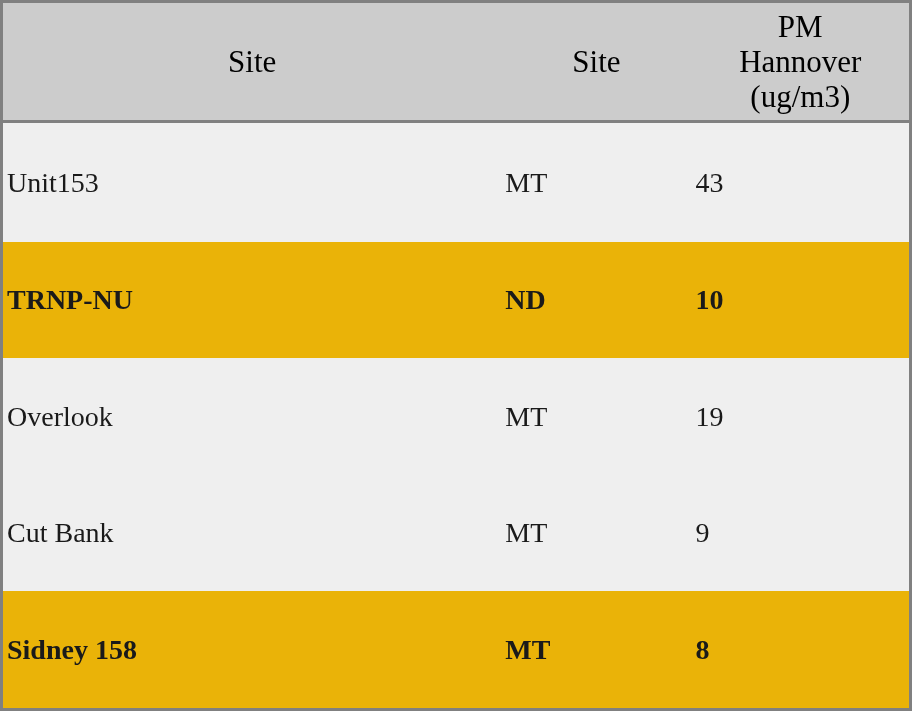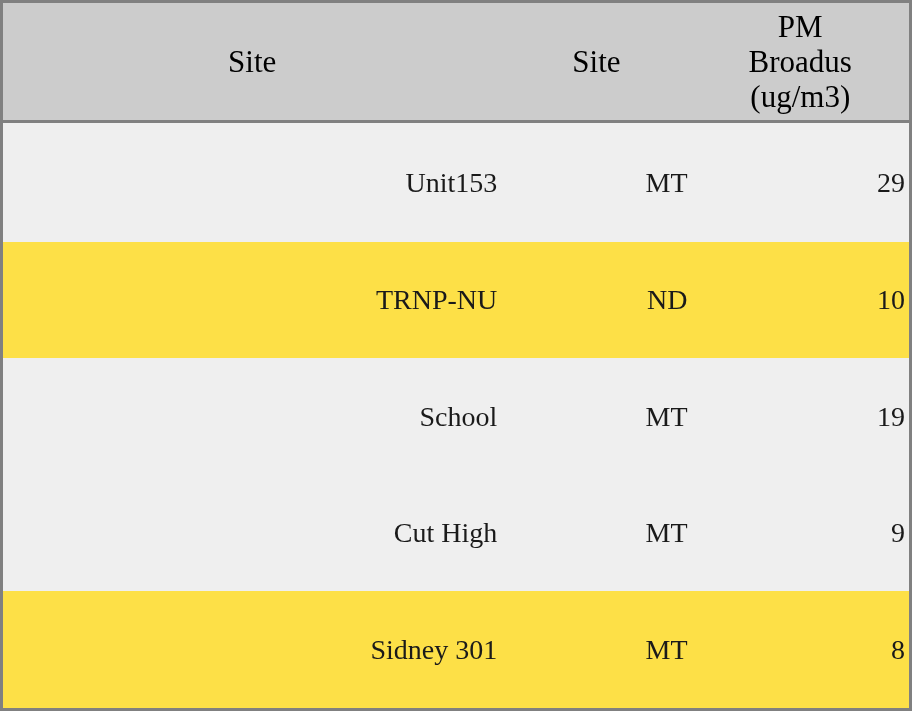--- a/index.html
+++ b/index.html
@@ -37,70 +37,70 @@
     padding: 6px 4px;
     border-bottom: 3px solid #808080;
   }
   col.col-site   { width: 55%; }
   col.col-state  { width: 21%; }
   col.col-value  { width: 24%; }
 
   tbody td {
     font-size: 28px;
     color: #1a1a1a;
-    text-align: right;
+    text-align: left;
     vertical-align: middle;
     padding: 6px 4px;
     border: none;
   }
   tbody tr.row-odd  { background: #efefef; }
-  tbody tr.row-even { background: #fde047; }
+  tbody tr.row-even { background: #eab308; font-weight: bold; }
 </style>
 </head>
 <body>
 
 <div class="table-frame">
   <table class="data-table">
     <colgroup>
       <col class="col-site">
       <col class="col-state">
       <col class="col-value">
     </colgroup>
     <thead>
       <tr>
         <th>Site</th>
         <th>Site</th>
         <th>
           <span>PM</span><br>
-          <span>Broadus</span><br>
+          <span>Hannover</span><br>
           <span>(ug/m3)</span>
         </th>
       </tr>
     </thead>
     <tbody>
       <tr class="row-odd">
         <td>Unit153</td>
         <td>MT</td>
-        <td>29</td>
+        <td>43</td>
       </tr>
       <tr class="row-even">
         <td>TRNP-NU</td>
         <td>ND</td>
         <td>10</td>
       </tr>
       <tr class="row-odd">
-        <td>School</td>
+        <td>Overlook</td>
         <td>MT</td>
         <td>19</td>
       </tr>
       <tr class="row-odd">
-        <td>Cut High</td>
+        <td>Cut Bank</td>
         <td>MT</td>
         <td>9</td>
       </tr>
       <tr class="row-even">
-        <td>Sidney 301</td>
+        <td>Sidney 158</td>
         <td>MT</td>
         <td>8</td>
       </tr>
     </tbody>
   </table>
 </div>
 
 </body></html>

